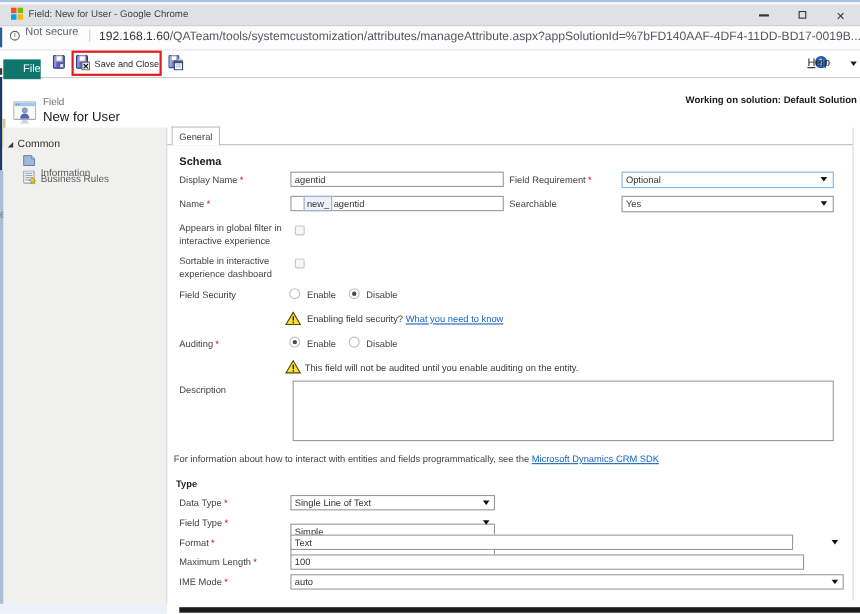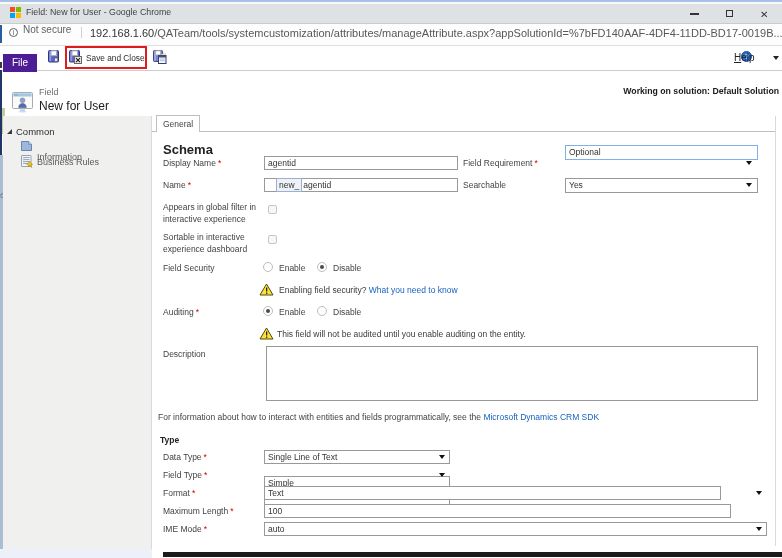--- a/index.html
+++ b/index.html
@@ -9,21 +9,21 @@
 #titletop{left:0;top:0;width:782px;height:2px;background:#a7c1e8}
 #titlehl{left:0;top:2px;width:782px;height:2px;background:#f8f9f7}
 .mslogo{width:5px;height:5px}
 #title-text{left:26px;top:7px;font-size:8.8px;color:#3f4244}
 .wbtn{color:#333;font-size:10px}
 
 #urlbar{left:0;top:24px;width:782px;height:22px;background:#fdfdfd;border-bottom:1px solid #dedfe1}
 #infoc{left:9px;top:28px;width:9px;height:9px;border:1px solid #5f6368;border-radius:50%;font-size:7px;color:#5f6368;text-align:center;line-height:8px}
 
 #ribbon{left:0;top:46px;width:782px;height:25px;background:#fff;border-bottom:1px solid #cccccc}
-#filetab{left:3px;top:54px;width:34px;height:17.5px;background:#4c1d95;color:#fff;font-size:10px;text-align:center;line-height:17px}
+#filetab{left:3px;top:54px;width:34px;height:17.5px;background:#0f766e;color:#fff;font-size:10px;text-align:right;line-height:17px}
 #redbox{left:65px;top:46px;width:82px;height:23px;border:2.5px solid #e01b1b}
 
 #hdr-field{left:39px;top:87px;font-size:9px;color:#6d6d6d}
 #hdr-new{left:39px;top:99px;font-size:12px;font-weight:normal;color:#1a1a1a}
 #hdr-sol{right:3px;top:86px;font-size:8.7px;font-weight:bold;color:#1a1a1a}
 
 #nav{left:3px;top:116px;width:149px;height:433px;background:#f0f0ef;border-right:1px solid #dadada}
 .navtxt{font-size:9px;color:#5a5a5a}
 
 #rightline{left:775px;top:116px;width:1px;height:430px;background:#d9d9d9}
@@ -31,21 +31,21 @@
 #tab{left:156px;top:115px;width:44px;height:17px;background:#fff;border:1px solid #bfbfbf;border-bottom:none;font-size:8.5px;color:#444;text-align:center;line-height:16px}
 .lbl{font-size:8.5px;color:#434343}
 .ast{color:#c00;font-size:8.5px;margin-left:2px}
 .bold{font-weight:bold;color:#222}
 .inp{background:#fff;border:1px solid #999;font-size:8.5px;color:#333;line-height:13px;padding-left:3px}
 .sel{background:#fff;border:1px solid #999;font-size:8.5px;color:#333;line-height:13px;padding-left:3px}
 .arr{width:0;height:0;border-left:3.5px solid transparent;border-right:3.5px solid transparent;border-top:4px solid #111}
 .cb{width:9px;height:9px;border:1px solid #c6c6c6;border-radius:2px;background:#f7f7f7}
 .radio{width:10px;height:10px;border:1px solid #bdbdbd;border-radius:50%;background:#fff}
 .rdot{left:2px;top:2px;width:4px;height:4px;border-radius:50%;background:#4a4a4a;position:absolute}
-.link{color:#1763be;}
+.link{color:#1763be;text-decoration:underline}
 .warntxt{font-size:8.5px;color:#3a3a3a}
 </style></head>
 <body>
 
 <div class="abs" id="titlebar"></div>
 <div class="abs" id="titletop"></div>
 <div class="abs" id="titlehl"></div>
 <div class="abs" style="left:10px;top:7px;width:11px;height:11px">
   <div class="abs mslogo" style="left:0;top:0;background:#f25022"></div>
   <div class="abs mslogo" style="left:6px;top:0;background:#7fba00"></div>
@@ -130,26 +130,26 @@
  <path d="M2 2.6h6.5M2 4.6h6.5M2 6.6h6.5M2 8.6h4.5" stroke="#7d8db2" stroke-width="0.8"></path>
  <rect x="1.7" y="1.9" width="1.4" height="1.4" fill="#b9c4da"></rect>
  <rect x="1.7" y="3.9" width="1.4" height="1.4" fill="#b9c4da"></rect>
  <path d="M8.2 6.2l3.4 3.2-1.7.4 1 2.7-2.4-2.1-1 1.5-.4-2.3-1.6-.6 1.9-.9z" fill="#f6c820" stroke="#977a00" stroke-width="0.5"></path>
 </svg>
 <div class="abs navtxt" style="left:37px;top:157px">Business Rules</div>
 
 <div class="abs" id="rightline"></div>
 <div class="abs" id="tabline"></div>
 <div class="abs" id="tab">General</div>
-<div class="abs bold" style="left:163px;top:142px;font-size:13px">Schema</div>
+<div class="abs bold" style="left:163px;top:142px;font-size:10px">Schema</div>
 
 <div class="abs lbl" style="left:163px;top:158px">Display Name<span class="ast">*</span></div>
 <div class="abs inp" style="left:264px;top:156px;width:194px;height:14px">agentid</div>
 <div class="abs lbl" style="left:463px;top:158px">Field Requirement<span class="ast">*</span></div>
-<div class="abs sel" style="left:565px;top:145px;width:193px;height:15px;border-color:#7eb2e6">Optional</div>
+<div class="abs sel" style="left:565px;top:156px;width:193px;height:15px;border-color:#7eb2e6">Optional</div>
 <div class="abs arr" style="left:746px;top:161px"></div>
 
 <div class="abs lbl" style="left:163px;top:180px">Name<span class="ast">*</span></div>
 <div class="abs inp" style="left:264px;top:178px;width:194px;height:14px;padding-left:12px"><span style="display:inline-block;border:1px solid #9ab0cc;background:#eef2f8;height:14px;line-height:13px;padding:0 2px;margin:-1px 0 0 -1px">new_</span><span style="margin-left:1px">agentid</span></div>
 <div class="abs lbl" style="left:463px;top:180px">Searchable</div>
 <div class="abs sel" style="left:565px;top:178px;width:193px;height:15px">Yes</div>
 <div class="abs arr" style="left:746px;top:183px"></div>
 
 <div class="abs lbl" style="left:163px;top:201px;width:100px;line-height:12px">Appears in global filter in interactive experience</div>
 <div class="abs cb" style="left:268px;top:205px"></div>

